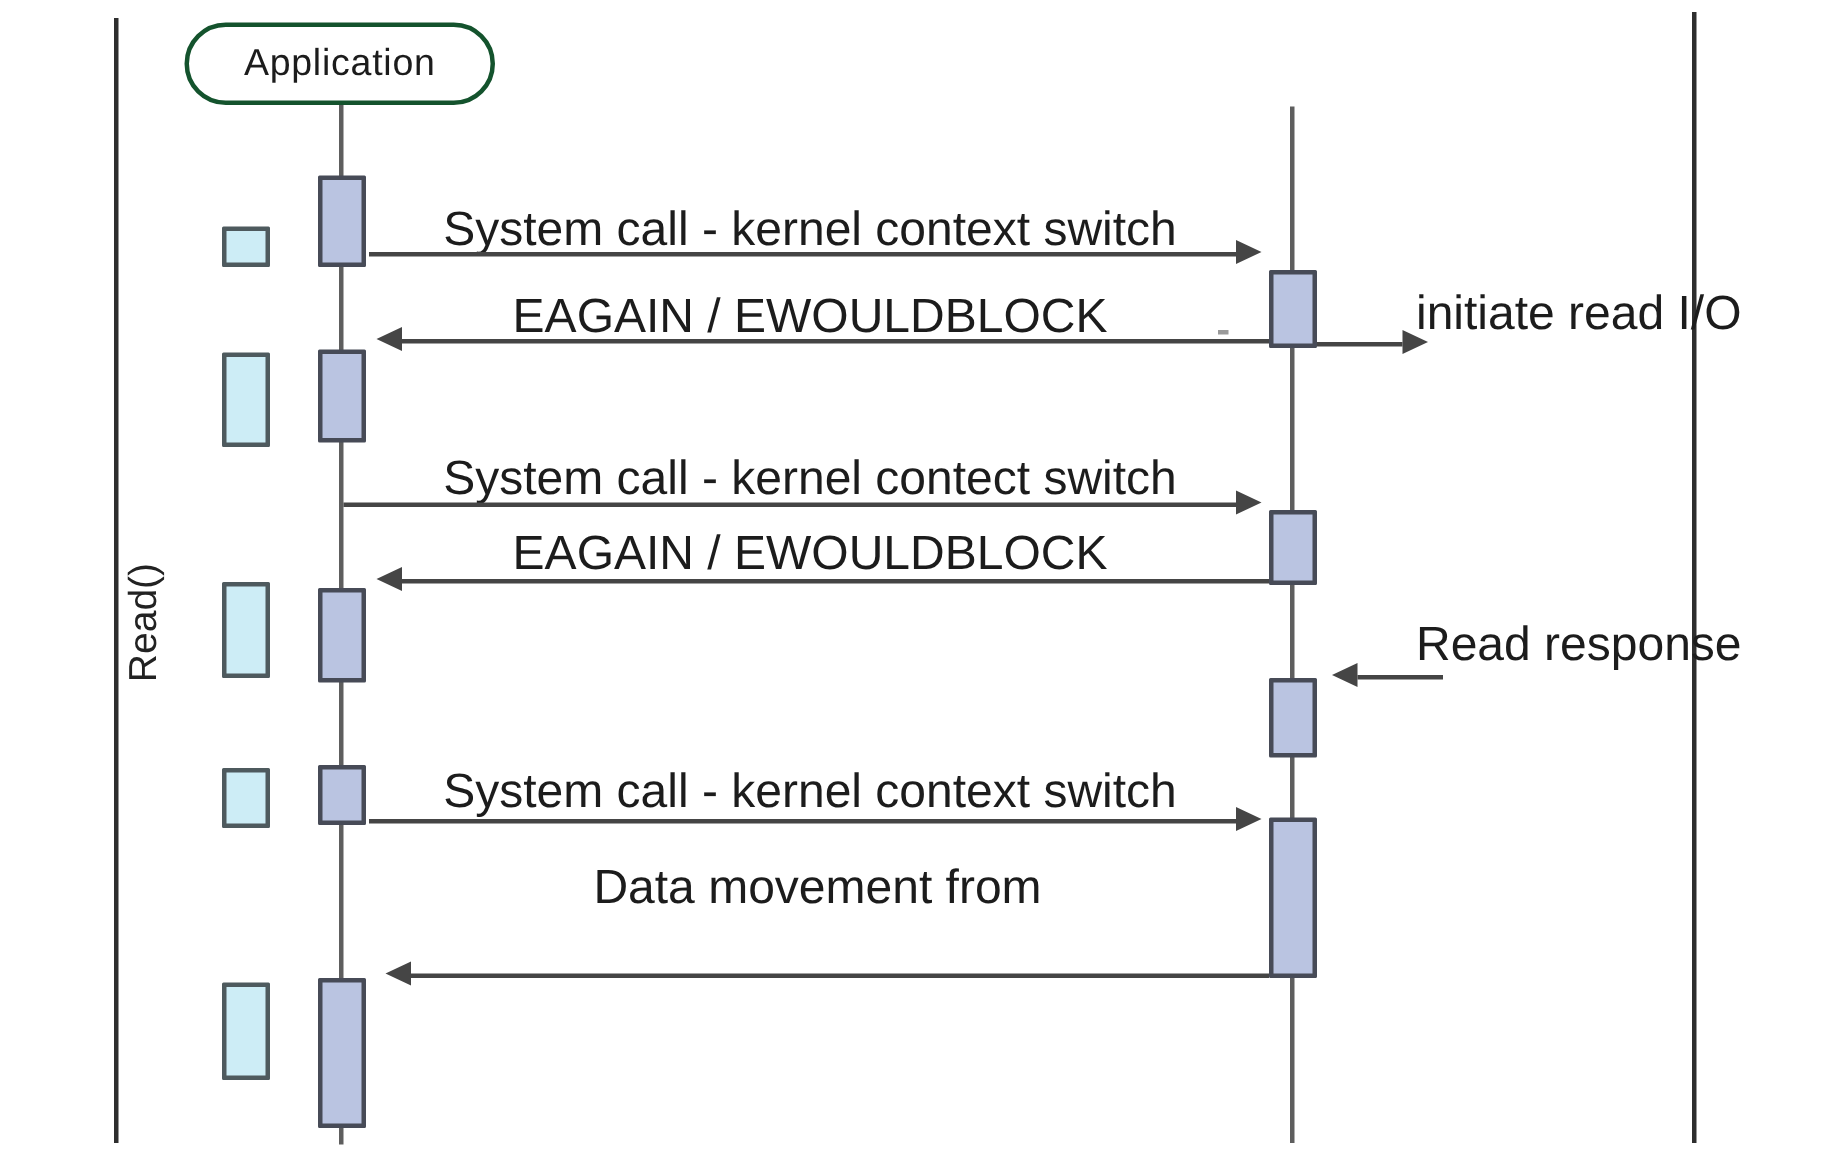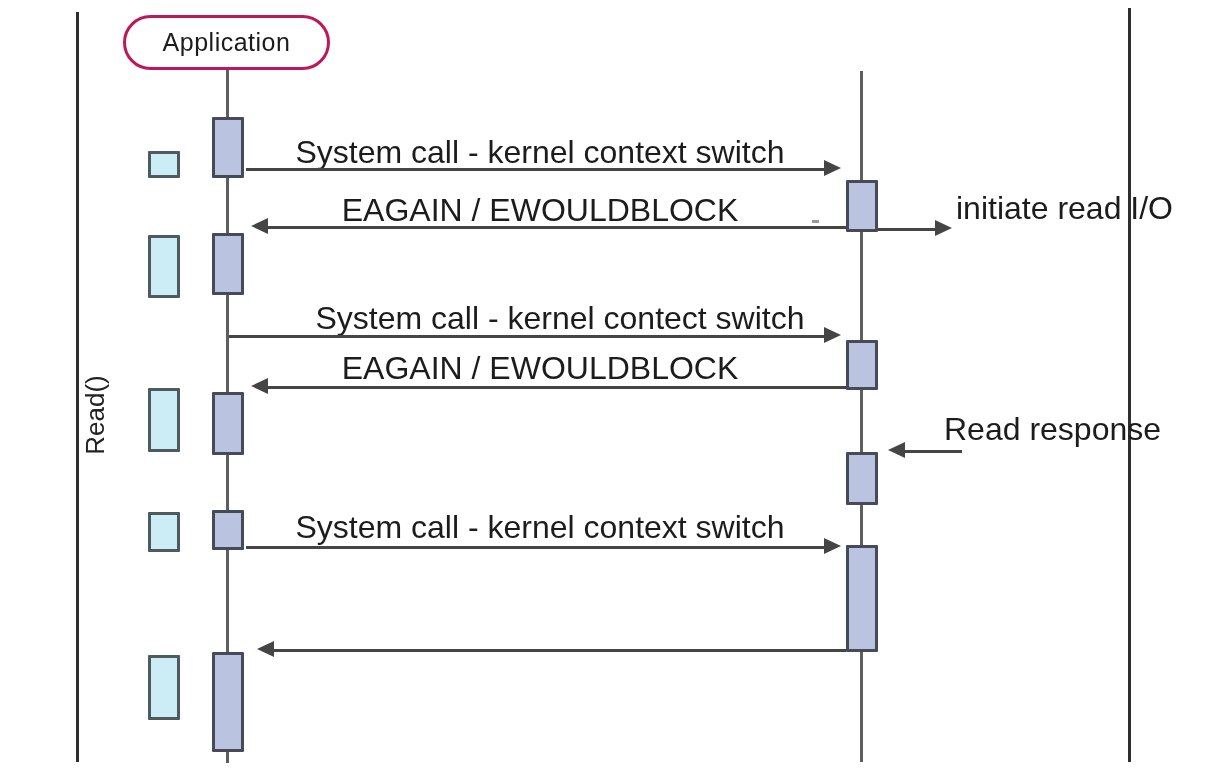--- a/index.html
+++ b/index.html
@@ -9,21 +9,21 @@
     height: 772px;
     background: #ffffff;
     overflow: hidden;
     font-family: "Liberation Sans", sans-serif;
     color: #1c1c1c;
   }
   .rule { position: absolute; width: 3px; background: #2e2e2e; }
   .capsule {
     position: absolute;
     background: #ffffff;
-    border: 3px solid #be185d;
+    border: 3px solid #14532d;
     border-radius: 28px;
     box-sizing: border-box;
     display: flex;
     align-items: center;
     justify-content: center;
     font-size: 25px;
     letter-spacing: 0.5px;
   }
   .lifeline { position: absolute; width: 3px; background: #5e5e5e; }
   .act {
@@ -117,25 +117,25 @@
 
   <div>
     <div class="msg-label centered" style="left:540px; top:192px;">EAGAIN / EWOULDBLOCK</div>
     <div class="msg-line" style="left: 268px; top: 226px; width: 578px; background: rgb(69, 69, 69);"></div>
     <div class="head head-l" style="left: 251px; top: 218px; border-right-color: rgb(69, 69, 69);"></div>
   </div>
 
   <div>
     <div class="msg-line" style="left: 878px; top: 228px; width: 57px; background: rgb(69, 69, 69);"></div>
     <div class="head head-r" style="left: 935px; top: 220px; border-left-color: rgb(69, 69, 69);"></div>
-    <div class="msg-label" style="left:944px; top:190px;margin-left:12px;">initiate read I/O</div>
+    <div class="msg-label" style="left:944px; top:190px;">initiate read I/O</div>
   </div>
 
   <div>
-    <div class="msg-label centered" style="left:560px; top:300px;">System call - kernel contect switch</div>
+    <div class="msg-label centered" style="left:540px; top:300px;">System call - kernel contect switch</div>
     <div class="msg-line" style="left: 229px; top: 335px; width: 595px; background: rgb(69, 69, 69);"></div>
     <div class="head head-r" style="left: 824px; top: 327px; border-left-color: rgb(69, 69, 69);"></div>
   </div>
 
   <div>
     <div class="msg-label centered" style="left:540px; top:350px;">EAGAIN / EWOULDBLOCK</div>
     <div class="msg-line" style="left: 268px; top: 386px; width: 578px; background: rgb(69, 69, 69);"></div>
     <div class="head head-l" style="left: 251px; top: 378px; border-right-color: rgb(69, 69, 69);"></div>
   </div>
 
@@ -146,20 +146,21 @@
   </div>
 
   <div>
     <div class="msg-label centered" style="left:540px; top:509px;">System call - kernel context switch</div>
     <div class="msg-line" style="left: 246px; top: 546px; width: 578px; background: rgb(69, 69, 69);"></div>
     <div class="head head-r" style="left: 824px; top: 538px; border-left-color: rgb(69, 69, 69);"></div>
   </div>
 
   <div>
     <div class="msg-label centered two-line" style="left:545px; top:576px;">
+      <div>Data movement from</div>
     </div>
     <div class="msg-line" style="left: 274px; top: 649px; width: 572px; background: rgb(69, 69, 69);"></div>
     <div class="head head-l" style="left: 257px; top: 641px; border-right-color: rgb(69, 69, 69);"></div>
   </div>
 
   <div class="stray" style="left:812px; top:220px; width:7px; height:3px;"></div>
 
 </div>
 
 </body></html>

